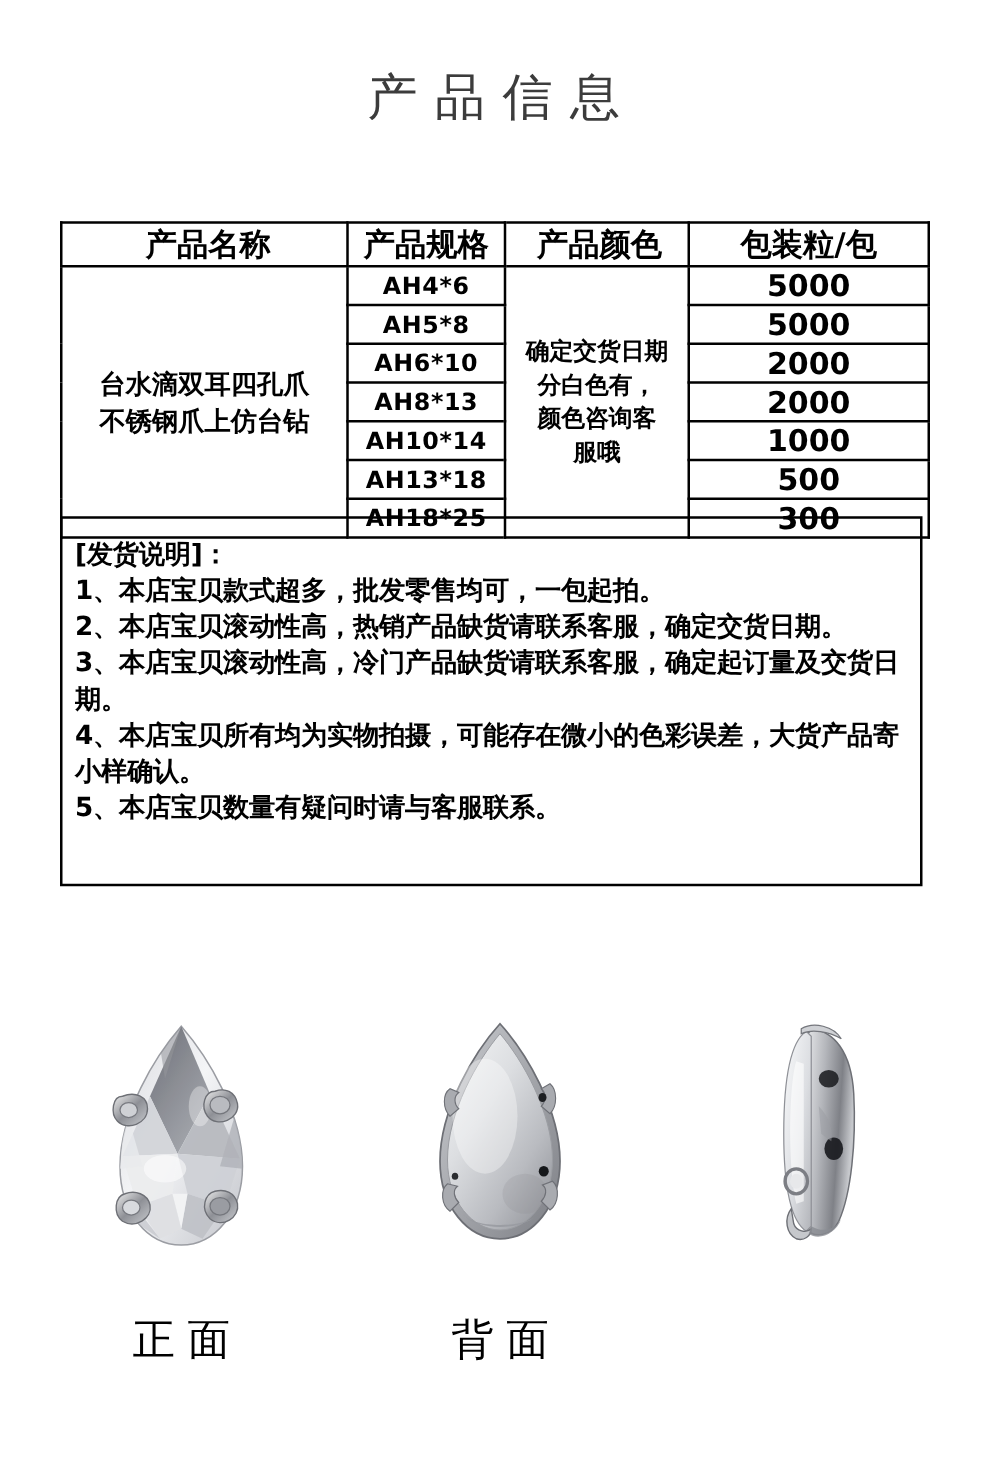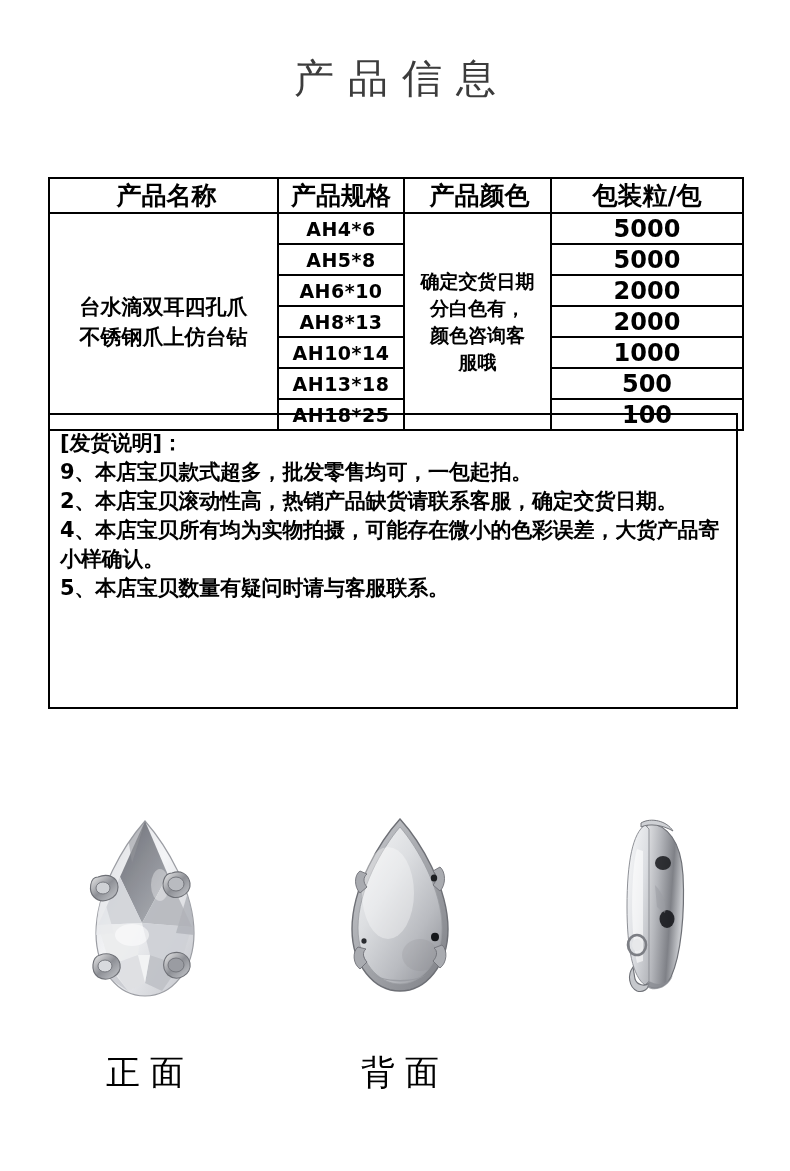--- a/index.html
+++ b/index.html
@@ -202,30 +202,31 @@
       <tr>
         <td class="cell-spec">AH10*14</td>
         <td class="cell-qty">1000</td>
       </tr>
       <tr>
         <td class="cell-spec">AH13*18</td>
         <td class="cell-qty">500</td>
       </tr>
       <tr>
         <td class="cell-spec">AH18*25</td>
-        <td class="cell-qty">100</td>
+        <td class="cell-qty">300</td>
       </tr>
     </tbody>
   </table>
 </div>
 
 <div class="notes-box">
   <div class="notes-line">[发货说明]：</div>
-  <div class="notes-line">9、本店宝贝款式超多，批发零售均可，一包起拍。</div>
+  <div class="notes-line">1、本店宝贝款式超多，批发零售均可，一包起拍。</div>
   <div class="notes-line">2、本店宝贝滚动性高，热销产品缺货请联系客服，确定交货日期。</div>
+  <div class="notes-line">3、本店宝贝滚动性高，冷门产品缺货请联系客服，确定起订量及交货日期。</div>
   <div class="notes-line">4、本店宝贝所有均为实物拍摄，可能存在微小的色彩误差，大货产品寄小样确认。</div>
   <div class="notes-line">5、本店宝贝数量有疑问时请与客服联系。</div>
 </div>
 
 <div class="gallery">
 
   <div class="gem-slot slot-1">
     <svg class="gem-svg" width="130" height="190" viewBox="0 0 130 190">
       <defs>
         <linearGradient id="fBody" x1="0" y1="0" x2="1" y2="1">

